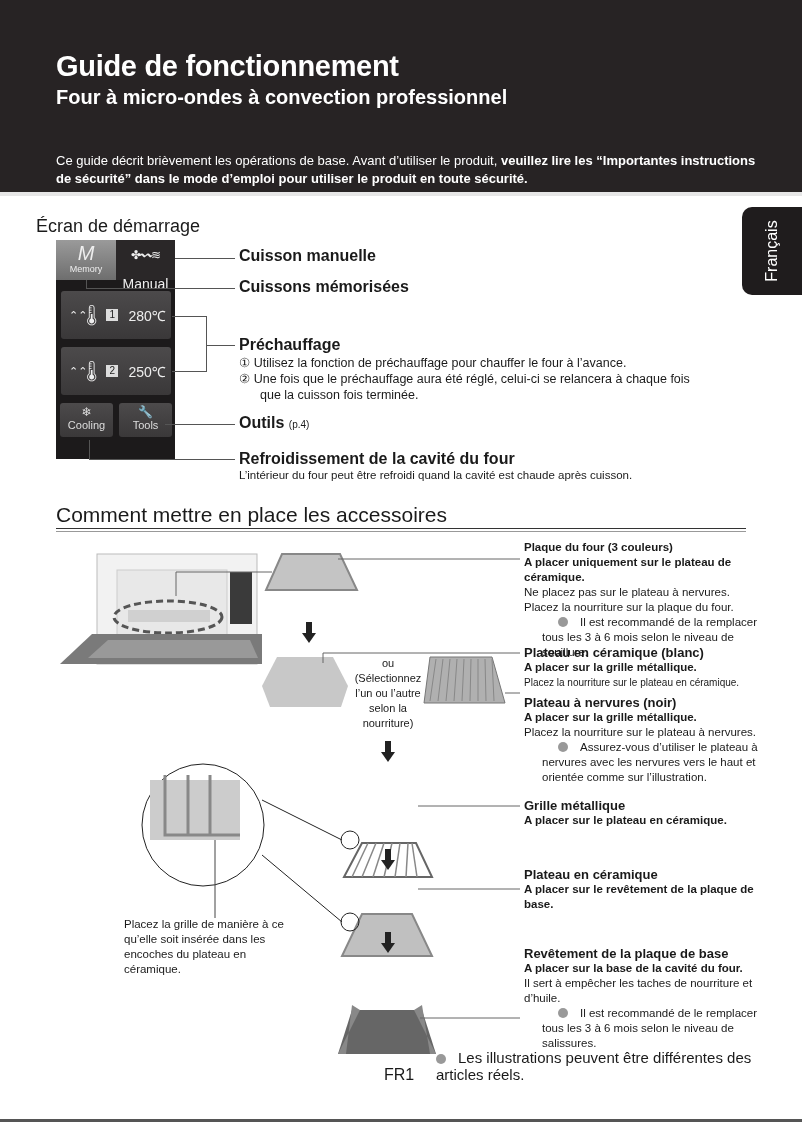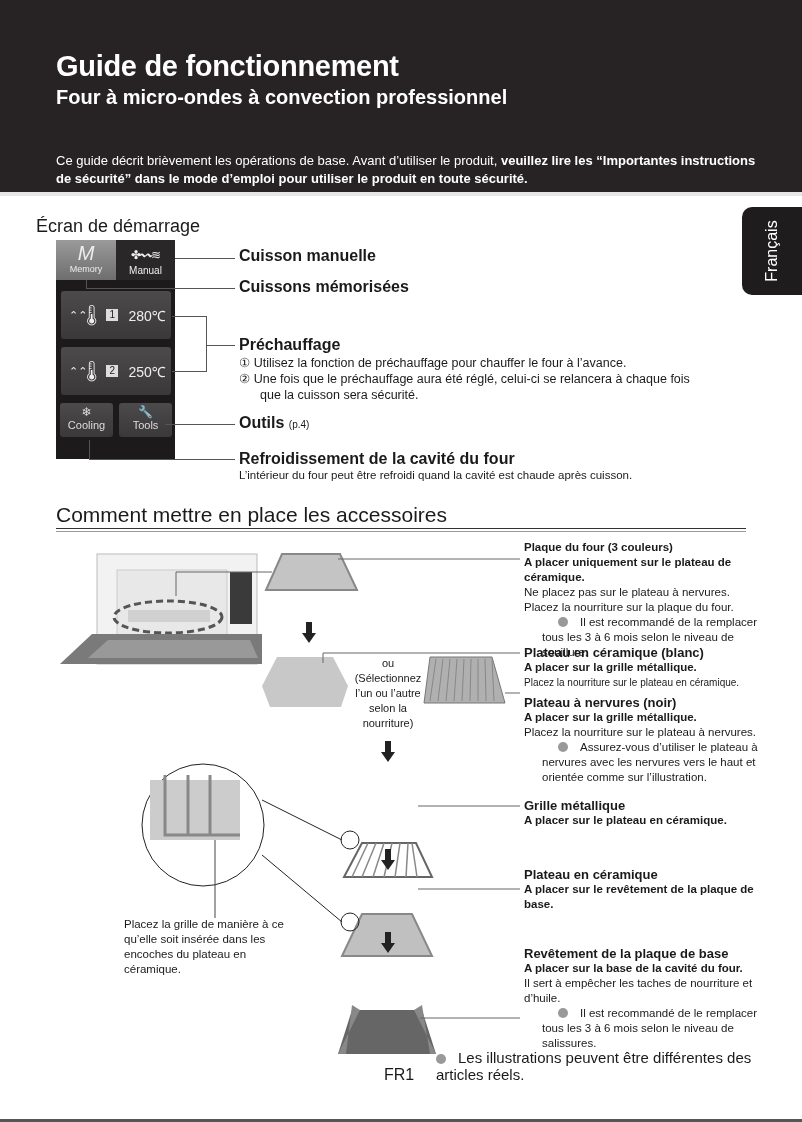--- a/index.html
+++ b/index.html
@@ -15,21 +15,21 @@
 .sep{position:absolute;left:0;top:192px;width:802px;height:4px;background:#e6e6e6}
 .lang-tab{position:absolute;left:742px;top:207px;width:60px;height:88px;background:#1f1c1d;border-radius:10px 0 0 10px;display:flex;align-items:center;justify-content:center}
 .lang-tab span{color:#fff;font-size:16px;transform:rotate(-90deg);white-space:nowrap}
 .s-title{position:absolute;left:36px;top:216px;font-size:18px}
 .panel{position:absolute;left:56px;top:240px;width:119px;height:219px;background:#1c1a1b}
 .tabM{position:absolute;left:0;top:0;width:60px;height:40px;background:linear-gradient(#9a9a9a,#6e6e6e);color:#eee;text-align:center}
 .tabM .m{font-size:20px;font-style:italic;line-height:22px;display:block;margin-top:2px}
 .tabM .t{font-size:9px;display:block}
 .tabMan{position:absolute;left:60px;top:0;width:59px;height:40px;background:#2a2728;color:#eee;text-align:center}
 .tabMan .ico{font-size:12px;display:block;margin-top:5px;letter-spacing:-1px}
-.tabMan .t{font-size:10px;display:block;margin-top:3px}
+.tabMan .t{font-size:14px;display:block;margin-top:14px}
 .pre{position:absolute;left:5px;width:110px;height:48px;background:linear-gradient(#4c4a4b,#3a3839);border-radius:3px;color:#eee;display:flex;align-items:center;padding-left:8px}
 .pre .chev{font-size:11px;width:10px}
 .pre .th{font-size:20px;margin-right:2px}
 .pre .n{display:inline-block;width:12px;height:12px;background:#ddd;color:#222;font-size:10px;text-align:center;line-height:12px;margin-right:10px}
 .pre .tmp{font-size:14px}
 .sm{position:absolute;top:163px;width:53px;height:34px;background:linear-gradient(#4c4a4b,#3a3839);border-radius:3px;color:#ddd;text-align:center}
 .sm .ico{font-size:12px;display:block;margin-top:2px}
 .sm .t{font-size:11px;display:block}
 .cl{position:absolute;background:#555}
 .lbl-h{position:absolute;left:239px;font-size:16px;font-weight:bold}
@@ -111,21 +111,21 @@
 <div class="cl" style="left:206px;top:345px;width:29px;height:1px"></div>
 <div class="cl" style="left:165px;top:424px;width:70px;height:1px"></div>
 <div class="cl" style="left:89px;top:440px;width:1px;height:19px"></div>
 <div class="cl" style="left:89px;top:459px;width:146px;height:1px"></div>
 
 <div class="lbl-h" style="top:247px">Cuisson manuelle</div>
 <div class="lbl-h" style="top:278px">Cuissons mémorisées</div>
 <div class="lbl-h" style="top:336px">Préchauffage</div>
 <div class="lbl-p" style="top:355px">① Utilisez la fonction de préchauffage pour chauffer le four à l’avance.</div>
 <div class="lbl-p" style="top:371px">②  Une fois que le préchauffage aura été réglé, celui-ci se relancera à chaque fois</div>
-<div class="lbl-p" style="top:387px;left:260px">que la cuisson sera sécurité.</div>
+<div class="lbl-p" style="top:387px;left:260px">que la cuisson fois terminée.</div>
 <div class="lbl-h" style="top:414px"><span>Outils</span> <small>(p.4)</small></div>
 <div class="lbl-h" style="top:450px">Refroidissement de la cavité du four</div>
 <div class="lbl-p2" style="top:469px">L’intérieur du four peut être refroidi quand la cavité est chaude après cuisson.</div>
 
 <div class="sec2">Comment mettre en place les accessoires</div>
 <div class="rule1"></div>
 <div class="rule2"></div>
 
 <svg style="position:absolute;left:0;top:540px" width="520" height="520">
 

